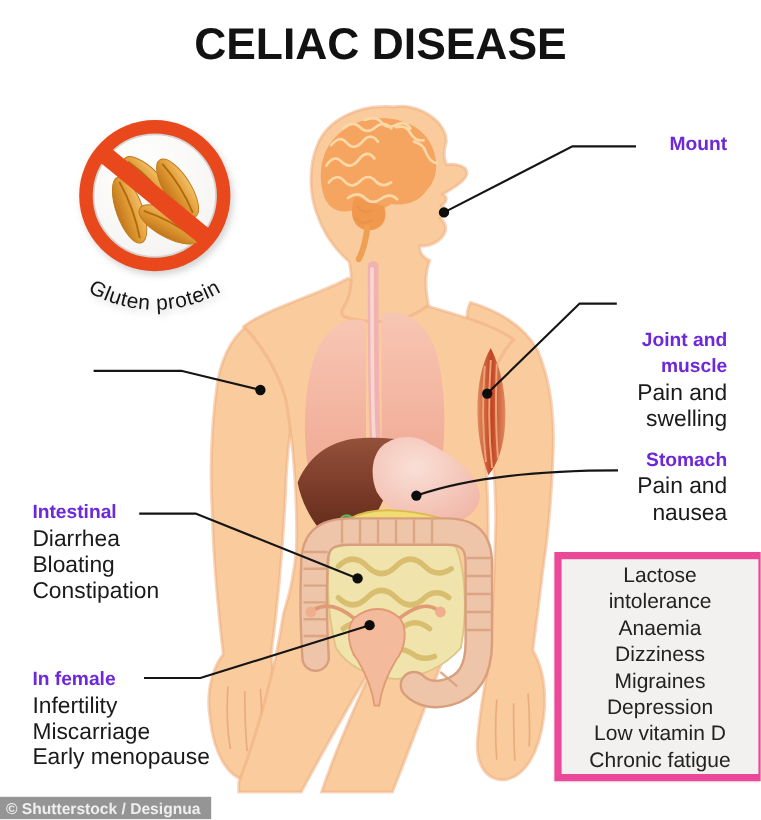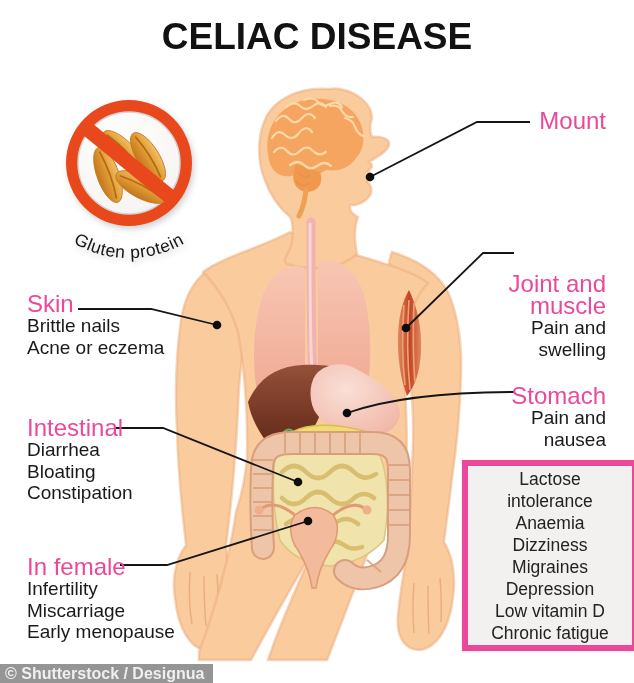--- a/index.html
+++ b/index.html
@@ -4,29 +4,29 @@
 <style>
   html,body{margin:0;padding:0;}
   body{font-family:"Liberation Sans","DejaVu Sans",sans-serif;background:#ffffff;}
   #stage{position:relative;width:634px;height:683px;background:#ffffff;overflow:hidden;}
   #page-title{position:absolute;top:16px;left:0;right:0;text-align:center;
     font-size:37px;font-weight:bold;letter-spacing:0px;color:#121212;}
   svg{display:block;}
   #body-art{position:absolute;left:0;top:0;}
   #gluten-badge{position:absolute;left:53px;top:93px;filter:drop-shadow(2px 3px 3px rgba(0,0,0,0.18));}
   .lbl{position:absolute;font-size:19px;line-height:21.5px;color:#1a1a1a;}
-  .lbl .h{font-weight:normal;font-size:24px;line-height:22px;color:#ec4899;}
+  .lbl .h{font-weight:bold;font-size:16px;line-height:22px;color:#6d28d9;}
   .lbl.right{text-align:right;}
   .lbl.left{text-align:left;}
   #symptom-box{position:absolute;left:462px;top:460px;width:176px;height:191px;
     background:#F2F1EF;border:6px solid #ec4899;box-shadow:0 1px 2px rgba(0,0,0,0.10);
     text-align:center;font-size:17.5px;line-height:22px;color:#222;
     display:flex;align-items:center;justify-content:flex-start;padding:0 13px;box-sizing:border-box;}
   #watermark{position:absolute;left:0;bottom:0;height:19px;background:#959595;
-    color:#EFEFEF;font-size:16px;font-weight:bold;line-height:19px;padding:0 9px 0 5px;}
+    color:#EFEFEF;font-size:13px;font-weight:bold;line-height:19px;padding:0 9px 0 5px;}
 </style>
 </head>
 <body>
 
 <div id="stage">
 
   <svg id="body-art" width="634" height="683" viewBox="0 0 634 683">
     <defs>
       <linearGradient id="lungGrad" x1="0" y1="0" x2="0" y2="1">
         <stop offset="0" stop-color="#F7C6B3"></stop>
@@ -227,29 +227,25 @@
 
   <div class="lbl right" style="top:110px;right:28px;width:140px;">
     <div class="h">Mount</div>
   </div>
 
   <div class="lbl right" style="top:241px;right:28px;width:118px;margin-top:32px;">
     <div class="h">Joint and muscle</div>
     <div>Pain and<br>swelling</div>
   </div>
 
-  <div class="lbl right" style="top:385px;right:28px;width:140px;">
+  <div class="lbl right" style="top:373px;right:28px;width:140px;">
     <div class="h">Stomach</div>
     <div>Pain and<br>nausea</div>
   </div>
 
-  <div class="lbl left" style="top:293px;left:27px;width:175px;">
-    <div class="h">Skin</div>
-    <div>Brittle nails<br>Acne or eczema</div>
-  </div>
 
   <div class="lbl left" style="top:556px;left:27px;width:210px;">
     <div class="h">In female</div>
     <div>Infertility<br>Miscarriage<br>Early menopause</div>
   </div>
 
   <div class="lbl left" style="top:417px;left:27px;width:185px;">
     <div class="h">Intestinal</div>
     <div>Diarrhea<br>Bloating<br>Constipation</div>
   </div>

